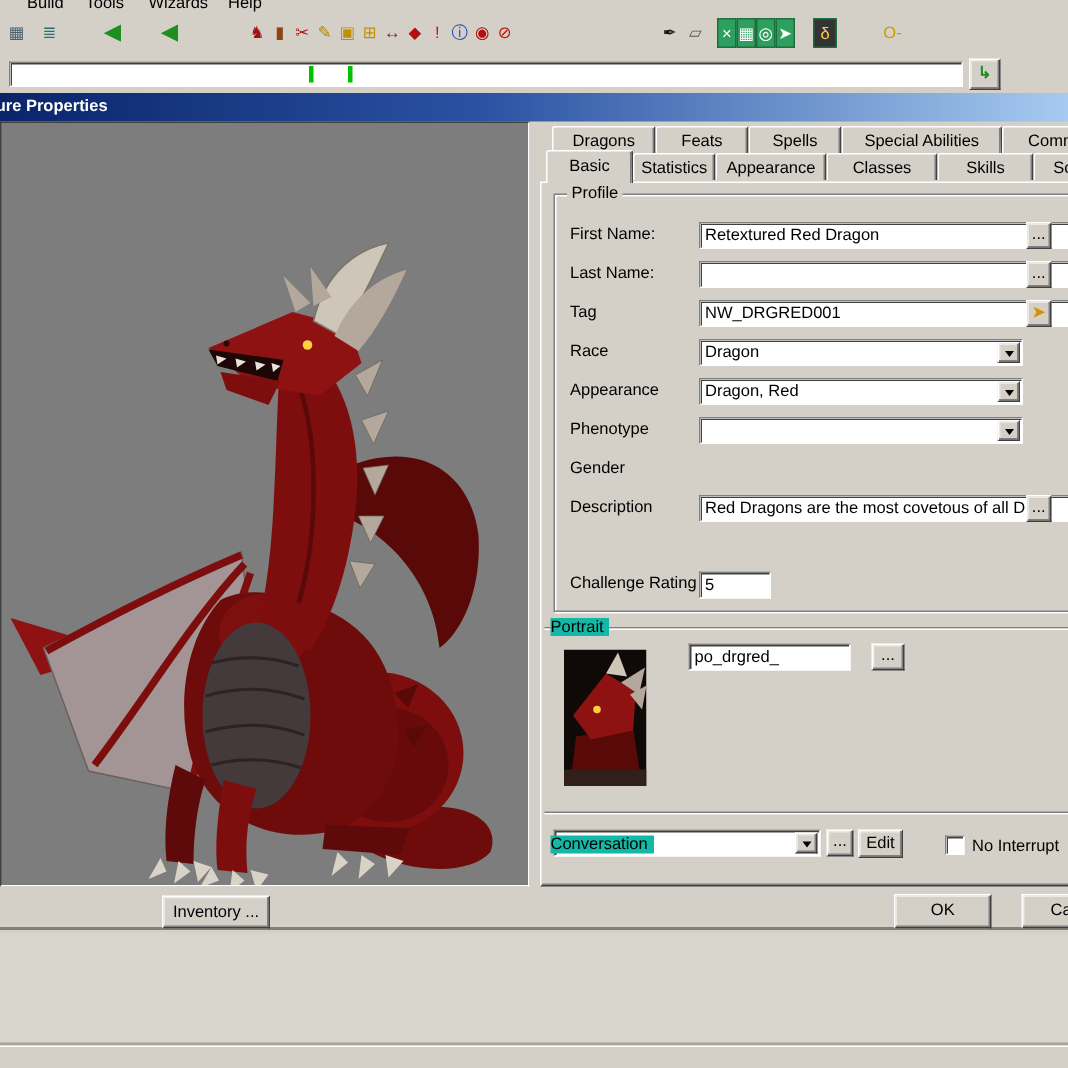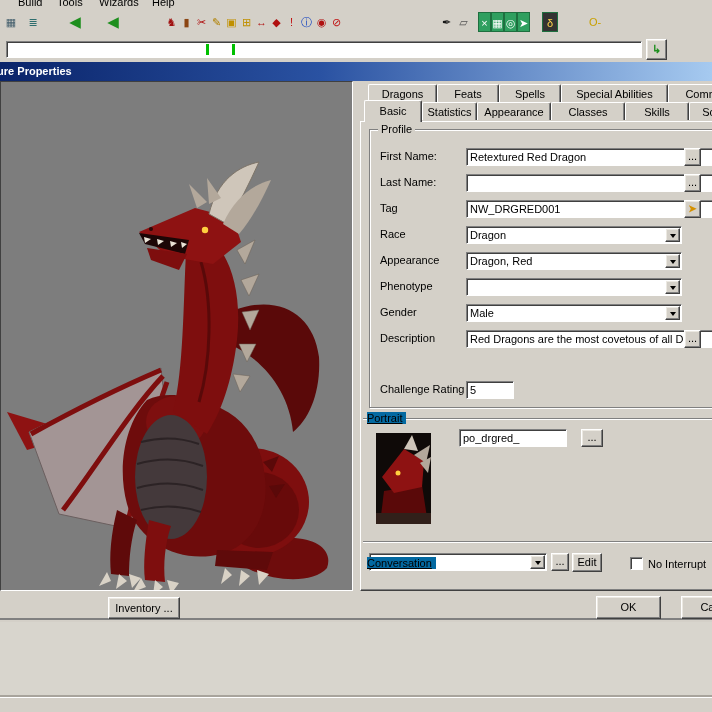--- a/index.html
+++ b/index.html
@@ -46,21 +46,21 @@
          border-radius:2px 2px 0 0; box-shadow: inset -1px 0 0 #808080; white-space:nowrap; overflow:hidden; }
   .tab.sel { z-index:6; padding-top:4px; background:#d4d0c8; }
   #tabpage { position:absolute; left:4px; top:40px; width:356px; height:470px; background:#d4d0c8; z-index:5;
              border-top:1px solid #fff; border-left:1px solid #fff;
              border-right:1px solid #404040; border-bottom:1px solid #404040;
              box-shadow: inset -1px -1px 0 #808080; }
 
   .groupbox { position:absolute; border:1px solid #808080; box-shadow: inset 1px 1px 0 #fff, 1px 1px 0 #fff; }
   .grouplabel { position:absolute; top:-7px; left:8px; background:#d4d0c8; padding:0 3px; z-index:2; }
   .seph { position:absolute; height:2px; border-top:1px solid #808080; border-bottom:1px solid #fff; }
-  .seclabel { position:absolute; background:#0369a1; padding:0 4px 0 0; z-index:2;text-decoration:underline; }
+  .seclabel { position:absolute; background:#14b8a6; padding:0 4px 0 0; z-index:2; }
 
   .flabel { position:absolute; left:10px; white-space:nowrap; }
   .tbox { position:absolute; left:96px; width:256px; height:18px; overflow:hidden; white-space:nowrap;
           padding:2px 3px 0 3px; cursor:text; }
   .dots { position:absolute; left:314px; width:17px; height:18px; text-align:center; line-height:15px; cursor:default; }
   .combo { position:absolute; left:96px; width:216px; height:18px; overflow:hidden; white-space:nowrap;
            padding:2px 18px 0 3px; cursor:default; }
   .combo-btn { position:absolute; top:1px; right:1px; width:15px; height:14px; text-align:center; }
   .tri { display:inline-block; width:0; height:0; border:3px solid transparent; border-top:4px solid #000; margin-top:5px; }
 
@@ -223,24 +223,20 @@
             <span class="combo-btn raised"><i class="tri"></i></span>
           </div>
 
           <span class="flabel" style="top:150px">Phenotype</span>
           <div class="combo sunken" style="top:148px">
             <span></span>
             <span class="combo-btn raised"><i class="tri"></i></span>
           </div>
 
           <span class="flabel" style="top:176px">Gender</span>
-          <div class="combo sunken" style="top:174px">
-            <span>Male</span>
-            <span class="combo-btn raised"><i class="tri"></i></span>
-          </div>
 
           <span class="flabel" style="top:202px">Description</span>
           <div class="tbox sunken" style="top:200px"><span>Red Dragons are the most covetous of all D</span></div>
           <div class="dots raised" style="top:200px"><span>...</span></div>
 
           <span class="flabel" style="top:253px">Challenge Rating</span>
           <div class="tbox sunken" style="top:251px; width:48px"><span>5</span></div>
         </div>
 
         <div class="seph" style="left:2px; right:-6px; top:296px"></div>

